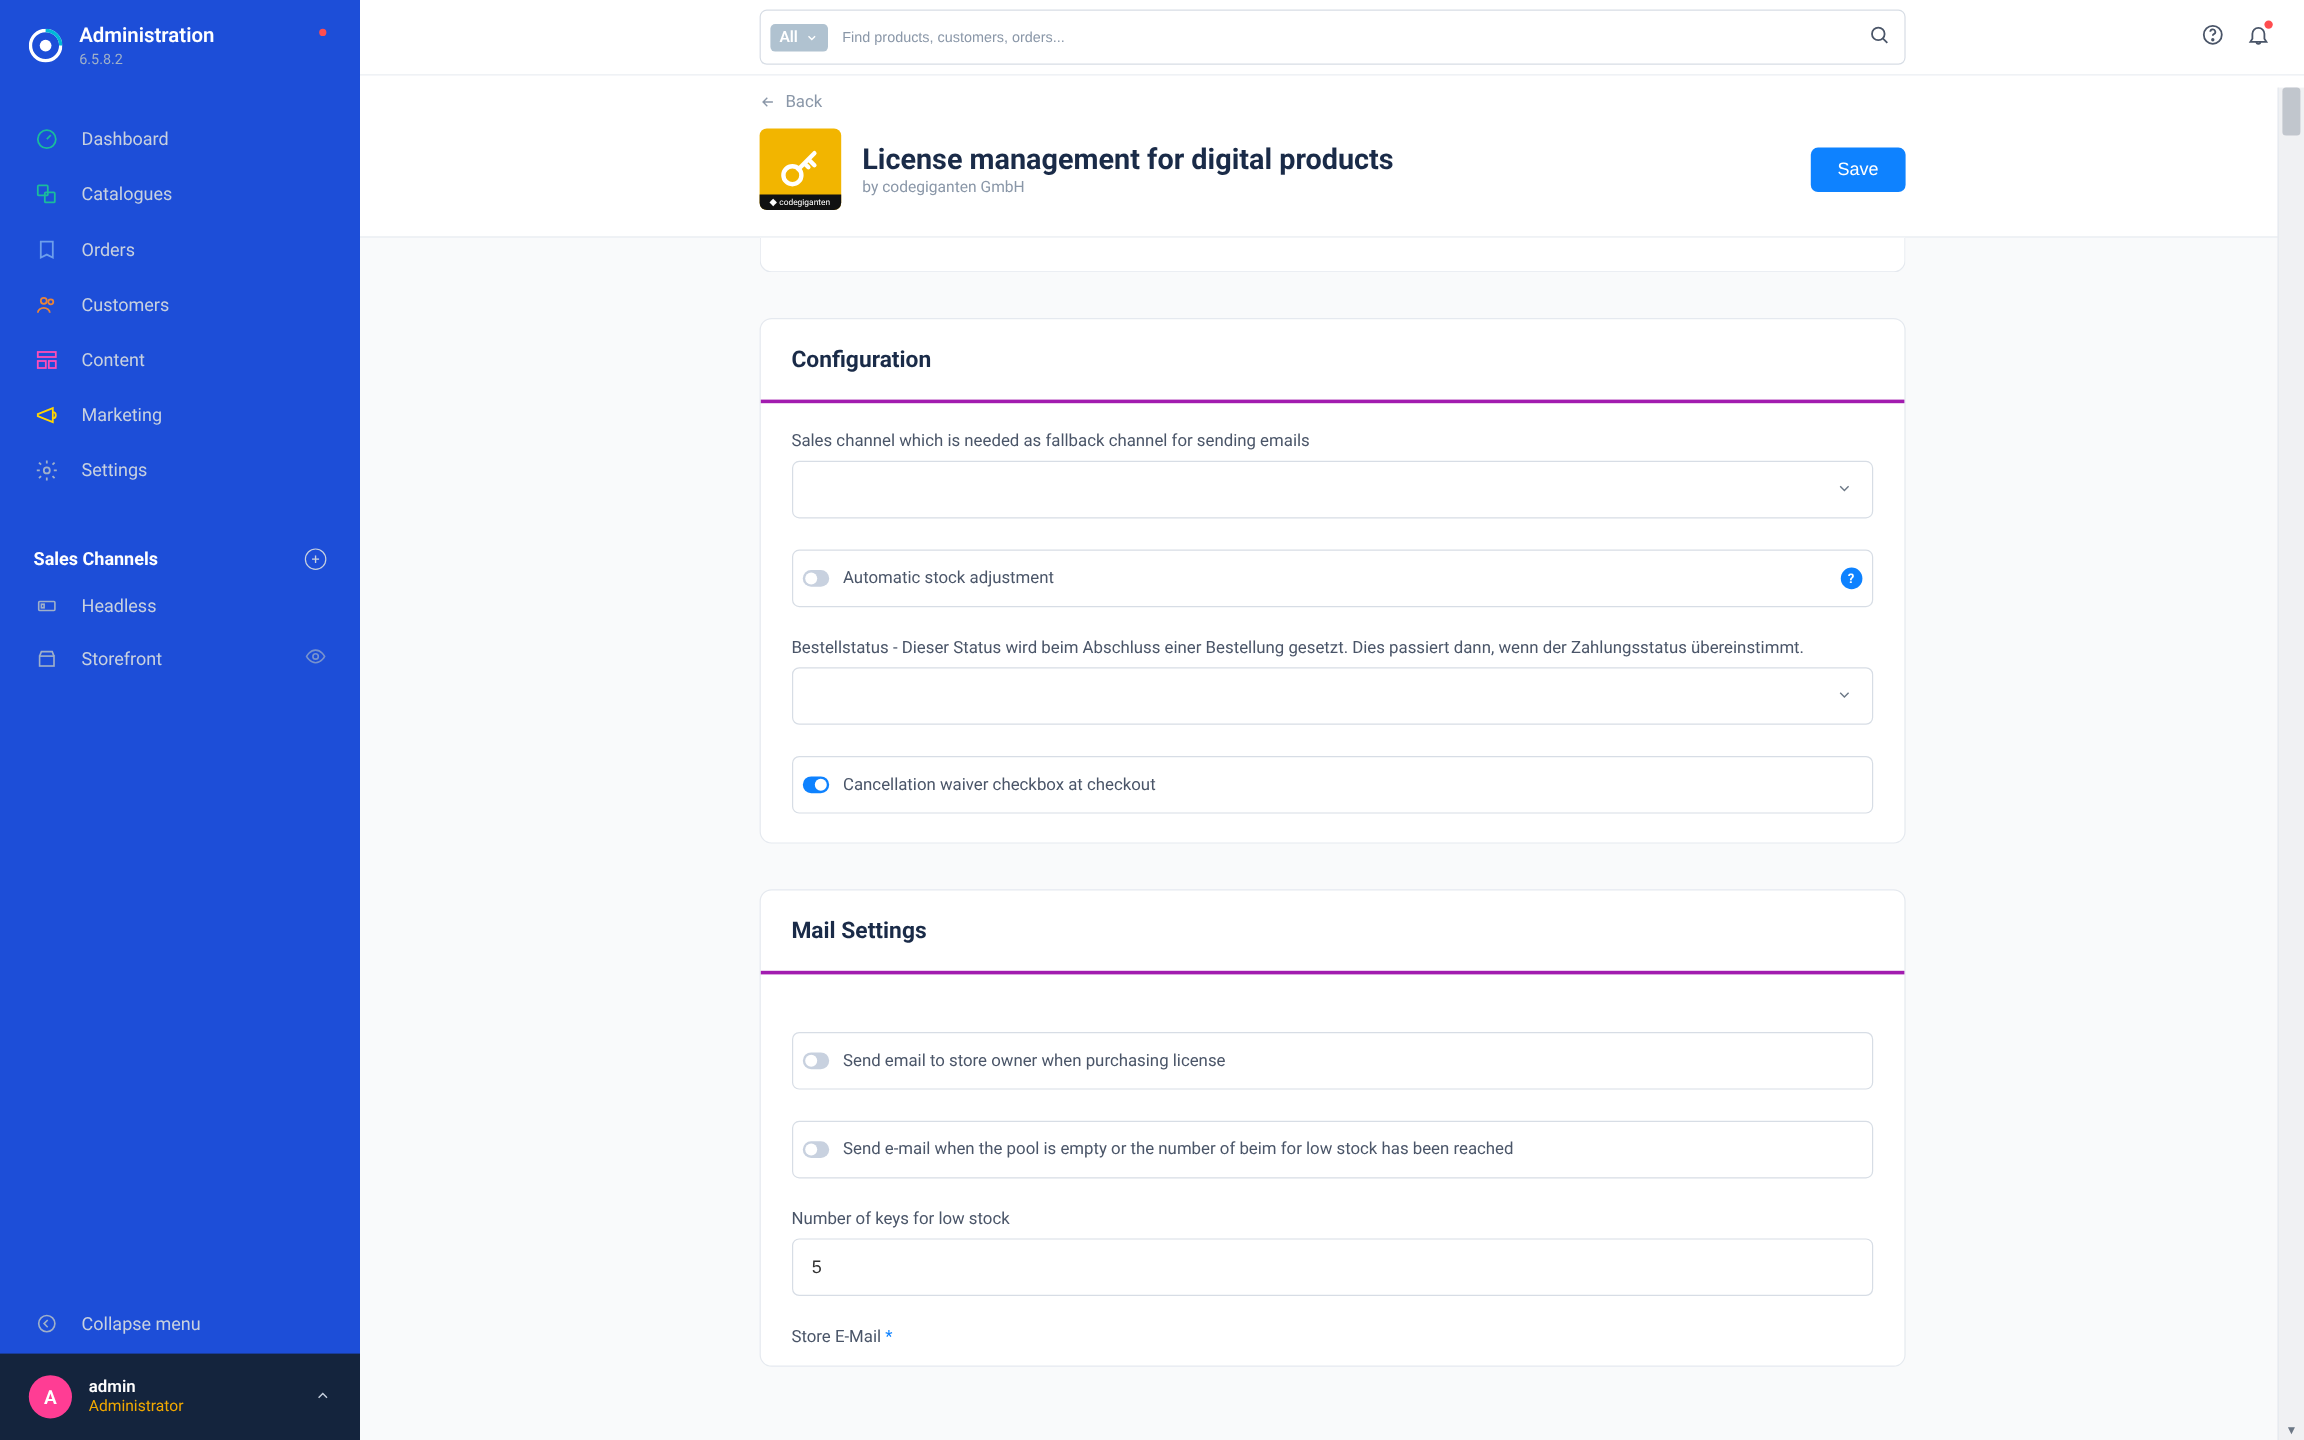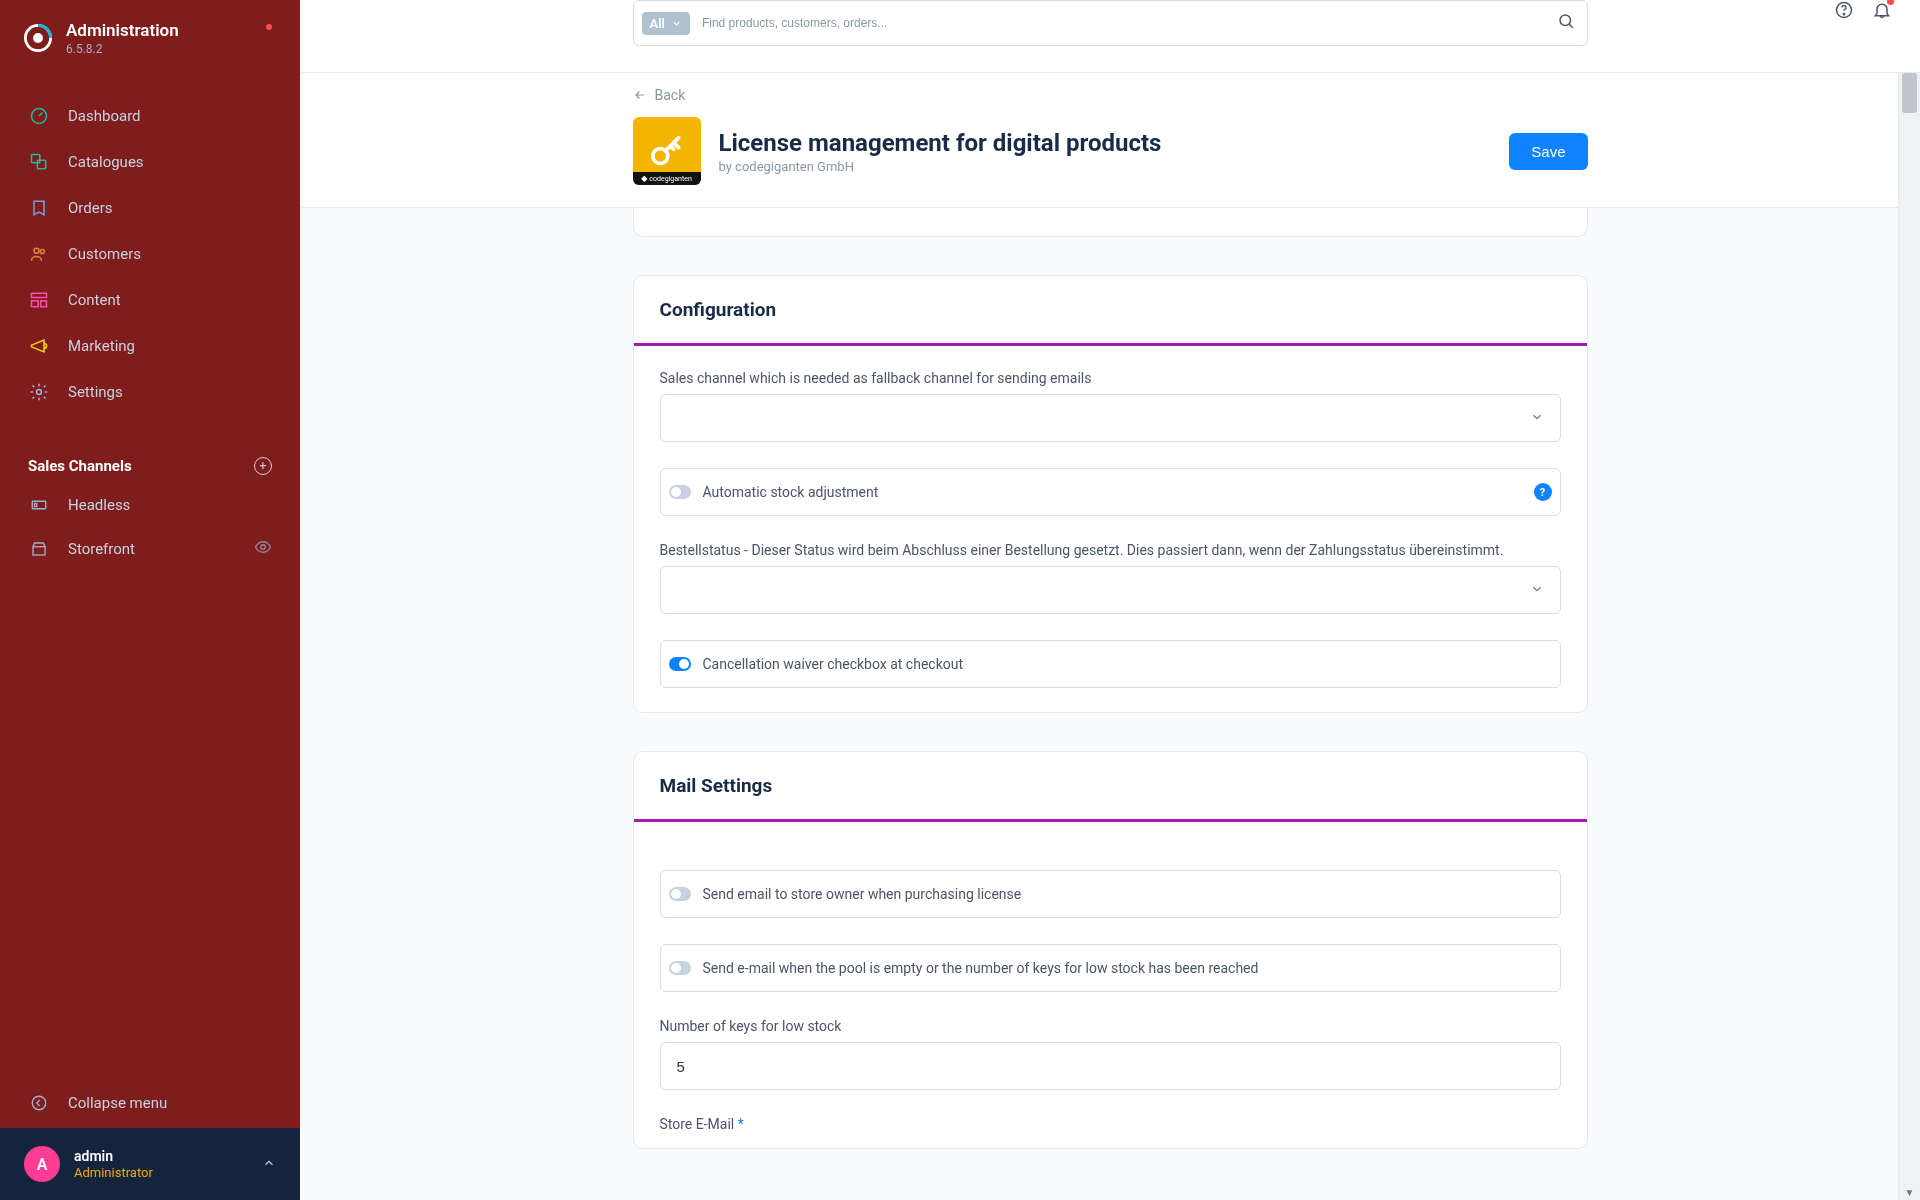--- a/index.html
+++ b/index.html
@@ -1,20 +1,20 @@
 <!DOCTYPE html>
 <html><head>
 <meta charset="utf-8">
 <style>
 * { margin: 0; padding: 0; box-sizing: border-box; }
 body { font-family: -apple-system, BlinkMacSystemFont, "Segoe UI", Roboto, sans-serif; background: #f9fafb; height: 1200px; width: 1920px; overflow: hidden; }
 .app { display: flex; height: 100%; }
 
 
-.sidebar { width: 300px; background: #7f1d1d; color: #fff; display: flex; flex-direction: column; flex-shrink: 0; }
+.sidebar { width: 300px; background: #1d4ed8; color: #fff; display: flex; flex-direction: column; flex-shrink: 0; }
 .sidebar-header { display: flex; align-items: center; padding: 20px 24px 15px; position: relative; }
 .sidebar-logo { width: 28px; height: 28px; margin-right: 14px; }
 .sidebar-title-wrap { display: flex; flex-direction: column; }
 .sidebar-title { font-size: 17px; font-weight: 600; color: #fff; }
 .sidebar-version { font-size: 12px; color: #9fb0c9; margin-top: 2px; }
 .sidebar-indicator { position: absolute; right: 28px; top: 24px; width: 6px; height: 6px; background: #ff4d4f; border-radius: 50%; }
 .sidebar-nav { margin-top: 22px; }
 .nav-item { display: flex; align-items: center; padding: 12px 28px; cursor: pointer; font-size: 15px; color: #c8d1df; }
 .nav-item .nav-icon { width: 22px; height: 22px; margin-right: 18px; display: flex; align-items: center; justify-content: center; }
 .section-header { display: flex; align-items: center; justify-content: space-between; padding: 14px 28px 8px; margin-top: 28px; }
@@ -30,21 +30,21 @@
 .user-section { background: #14243d; padding: 18px 24px; display: flex; align-items: center; }
 .avatar { width: 36px; height: 36px; border-radius: 50%; background: #ff3d94; color: #fff; display: flex; align-items: center; justify-content: center; font-weight: 600; font-size: 16px; margin-right: 14px; }
 .user-name { font-size: 14px; font-weight: 600; color: #fff; }
 .user-role { font-size: 13px; color: #f2a900; margin-top: 1px; }
 .user-chevron { margin-left: auto; color: #c8d1df; }
 
 
 .main { flex: 1; display: flex; flex-direction: column; background: #f9fafb; overflow: hidden; position: relative; }
 
 
-.topbar { height: 73px; border-bottom: 1px solid #e5e9ef; display: flex; padding: 0 24px; background: #fff; }
+.topbar { height: 63px; border-bottom: 1px solid #e5e9ef; display: flex; align-items: center; padding: 0 24px; background: #fff; }
 .search-wrap { margin: 0 auto; width: 955px; }
 .search-box { display: flex; align-items: center; border: 1px solid #d7dde5; border-radius: 6px; height: 46px; padding: 0 12px 0 8px; background: #fff; }
 .search-filter { background: #b0c2d0; color: #fff; border-radius: 4px; padding: 4px 8px; display: flex; align-items: center; font-size: 13px; font-weight: 600; margin-right: 12px; cursor: pointer; }
 .search-filter svg { margin-left: 6px; }
 .search-input { flex: 1; border: none; outline: none; font-size: 12px; color: #333; background: transparent; }
 .search-input::placeholder { color: #8a97a8; }
 .search-icon { color: #4a5568; cursor: pointer; }
 .topbar-actions { position: absolute; right: 28px; display: flex; align-items: center; gap: 18px; }
 .topbar-icon { cursor: pointer; color: #4a5568; position: relative; }
 .notif-dot { position: absolute; top: -2px; right: -2px; width: 7px; height: 7px; background: #ff4d4f; border-radius: 50%; }
@@ -336,21 +336,21 @@
 
         <section class="card">
           <div class="card-head">Mail Settings</div>
           <div class="card-body">
             <div class="toggle-row">
               <div class="toggle"></div>
               <span class="toggle-label">Send email to store owner when purchasing license</span>
             </div>
             <div class="toggle-row">
               <div class="toggle"></div>
-              <span class="toggle-label">Send e-mail when the pool is empty or the number of keys for low stock has been reached</span>
+              <span class="toggle-label">Send e-mail when the pool is empty or the number of beim for low stock has been reached</span>
             </div>
             <div class="field-group">
               <label class="field-label">Number of keys for low stock</label>
               <input class="text-input" value="5" style="">
             </div>
             <div class="field-group" style="margin-bottom:6px;">
               <label class="field-label"><span>Store E-Mail</span> <span class="req">*</span></label>
             </div>
           </div>
         </section>

